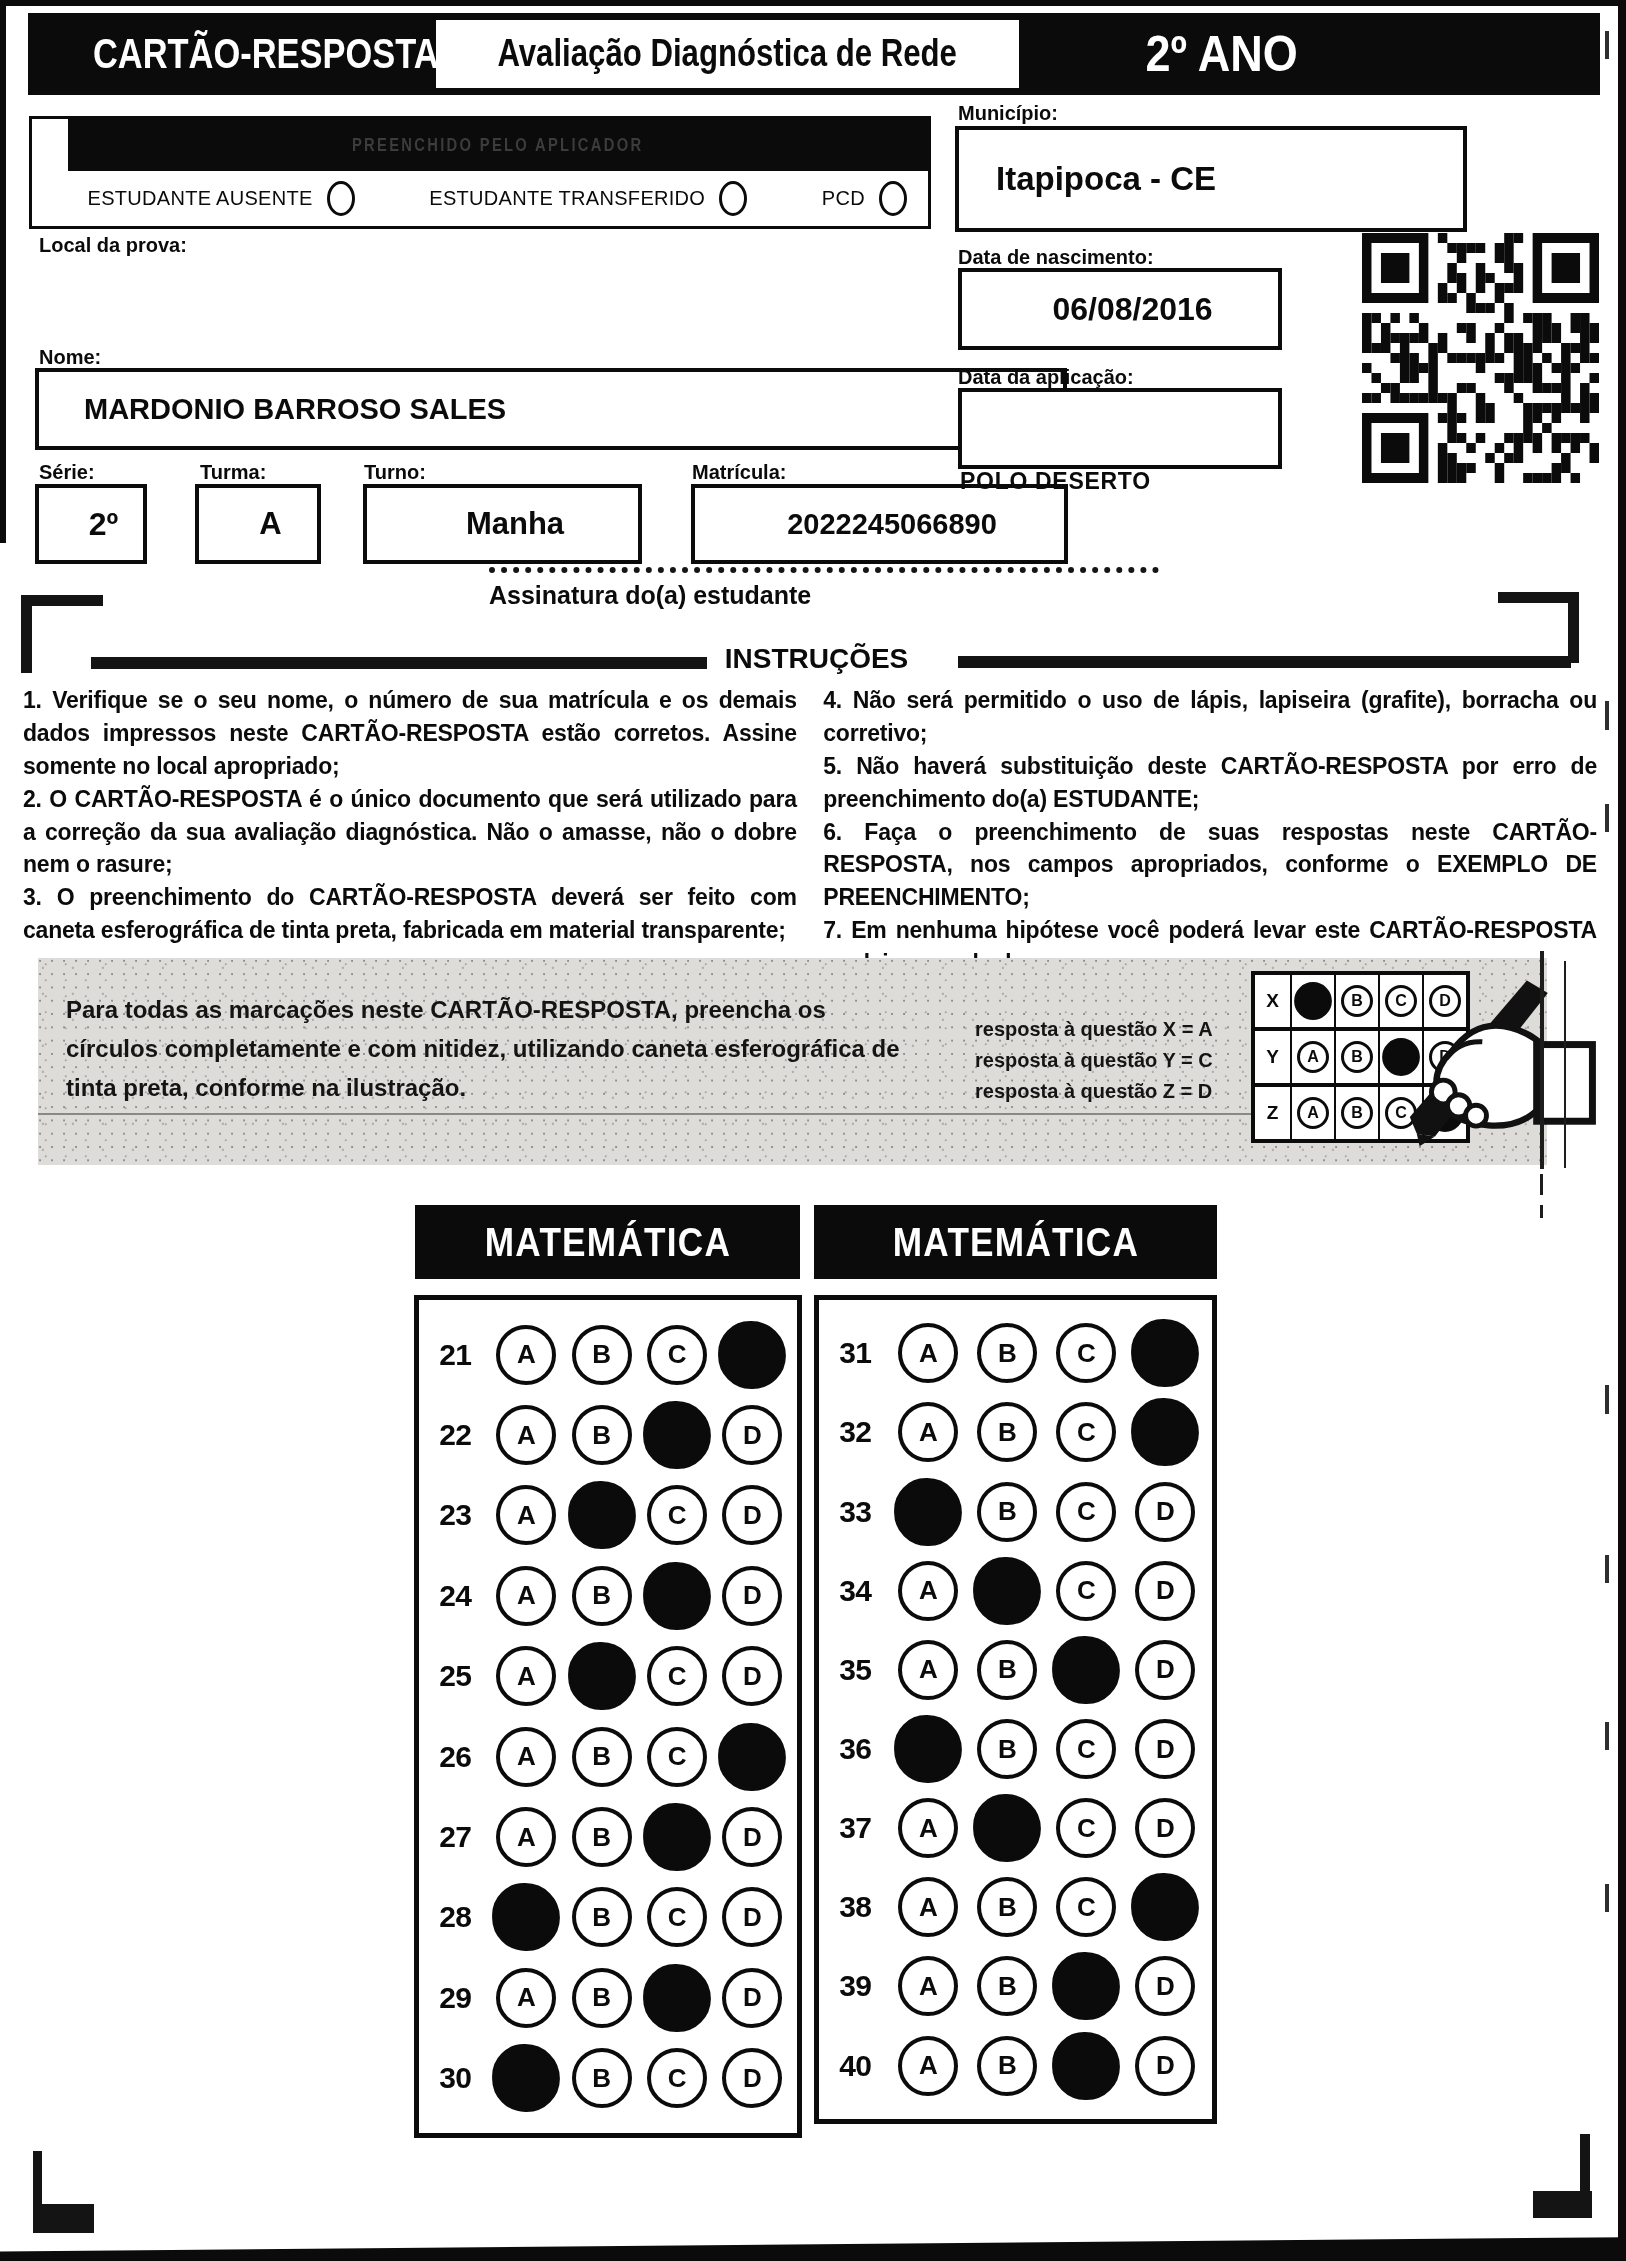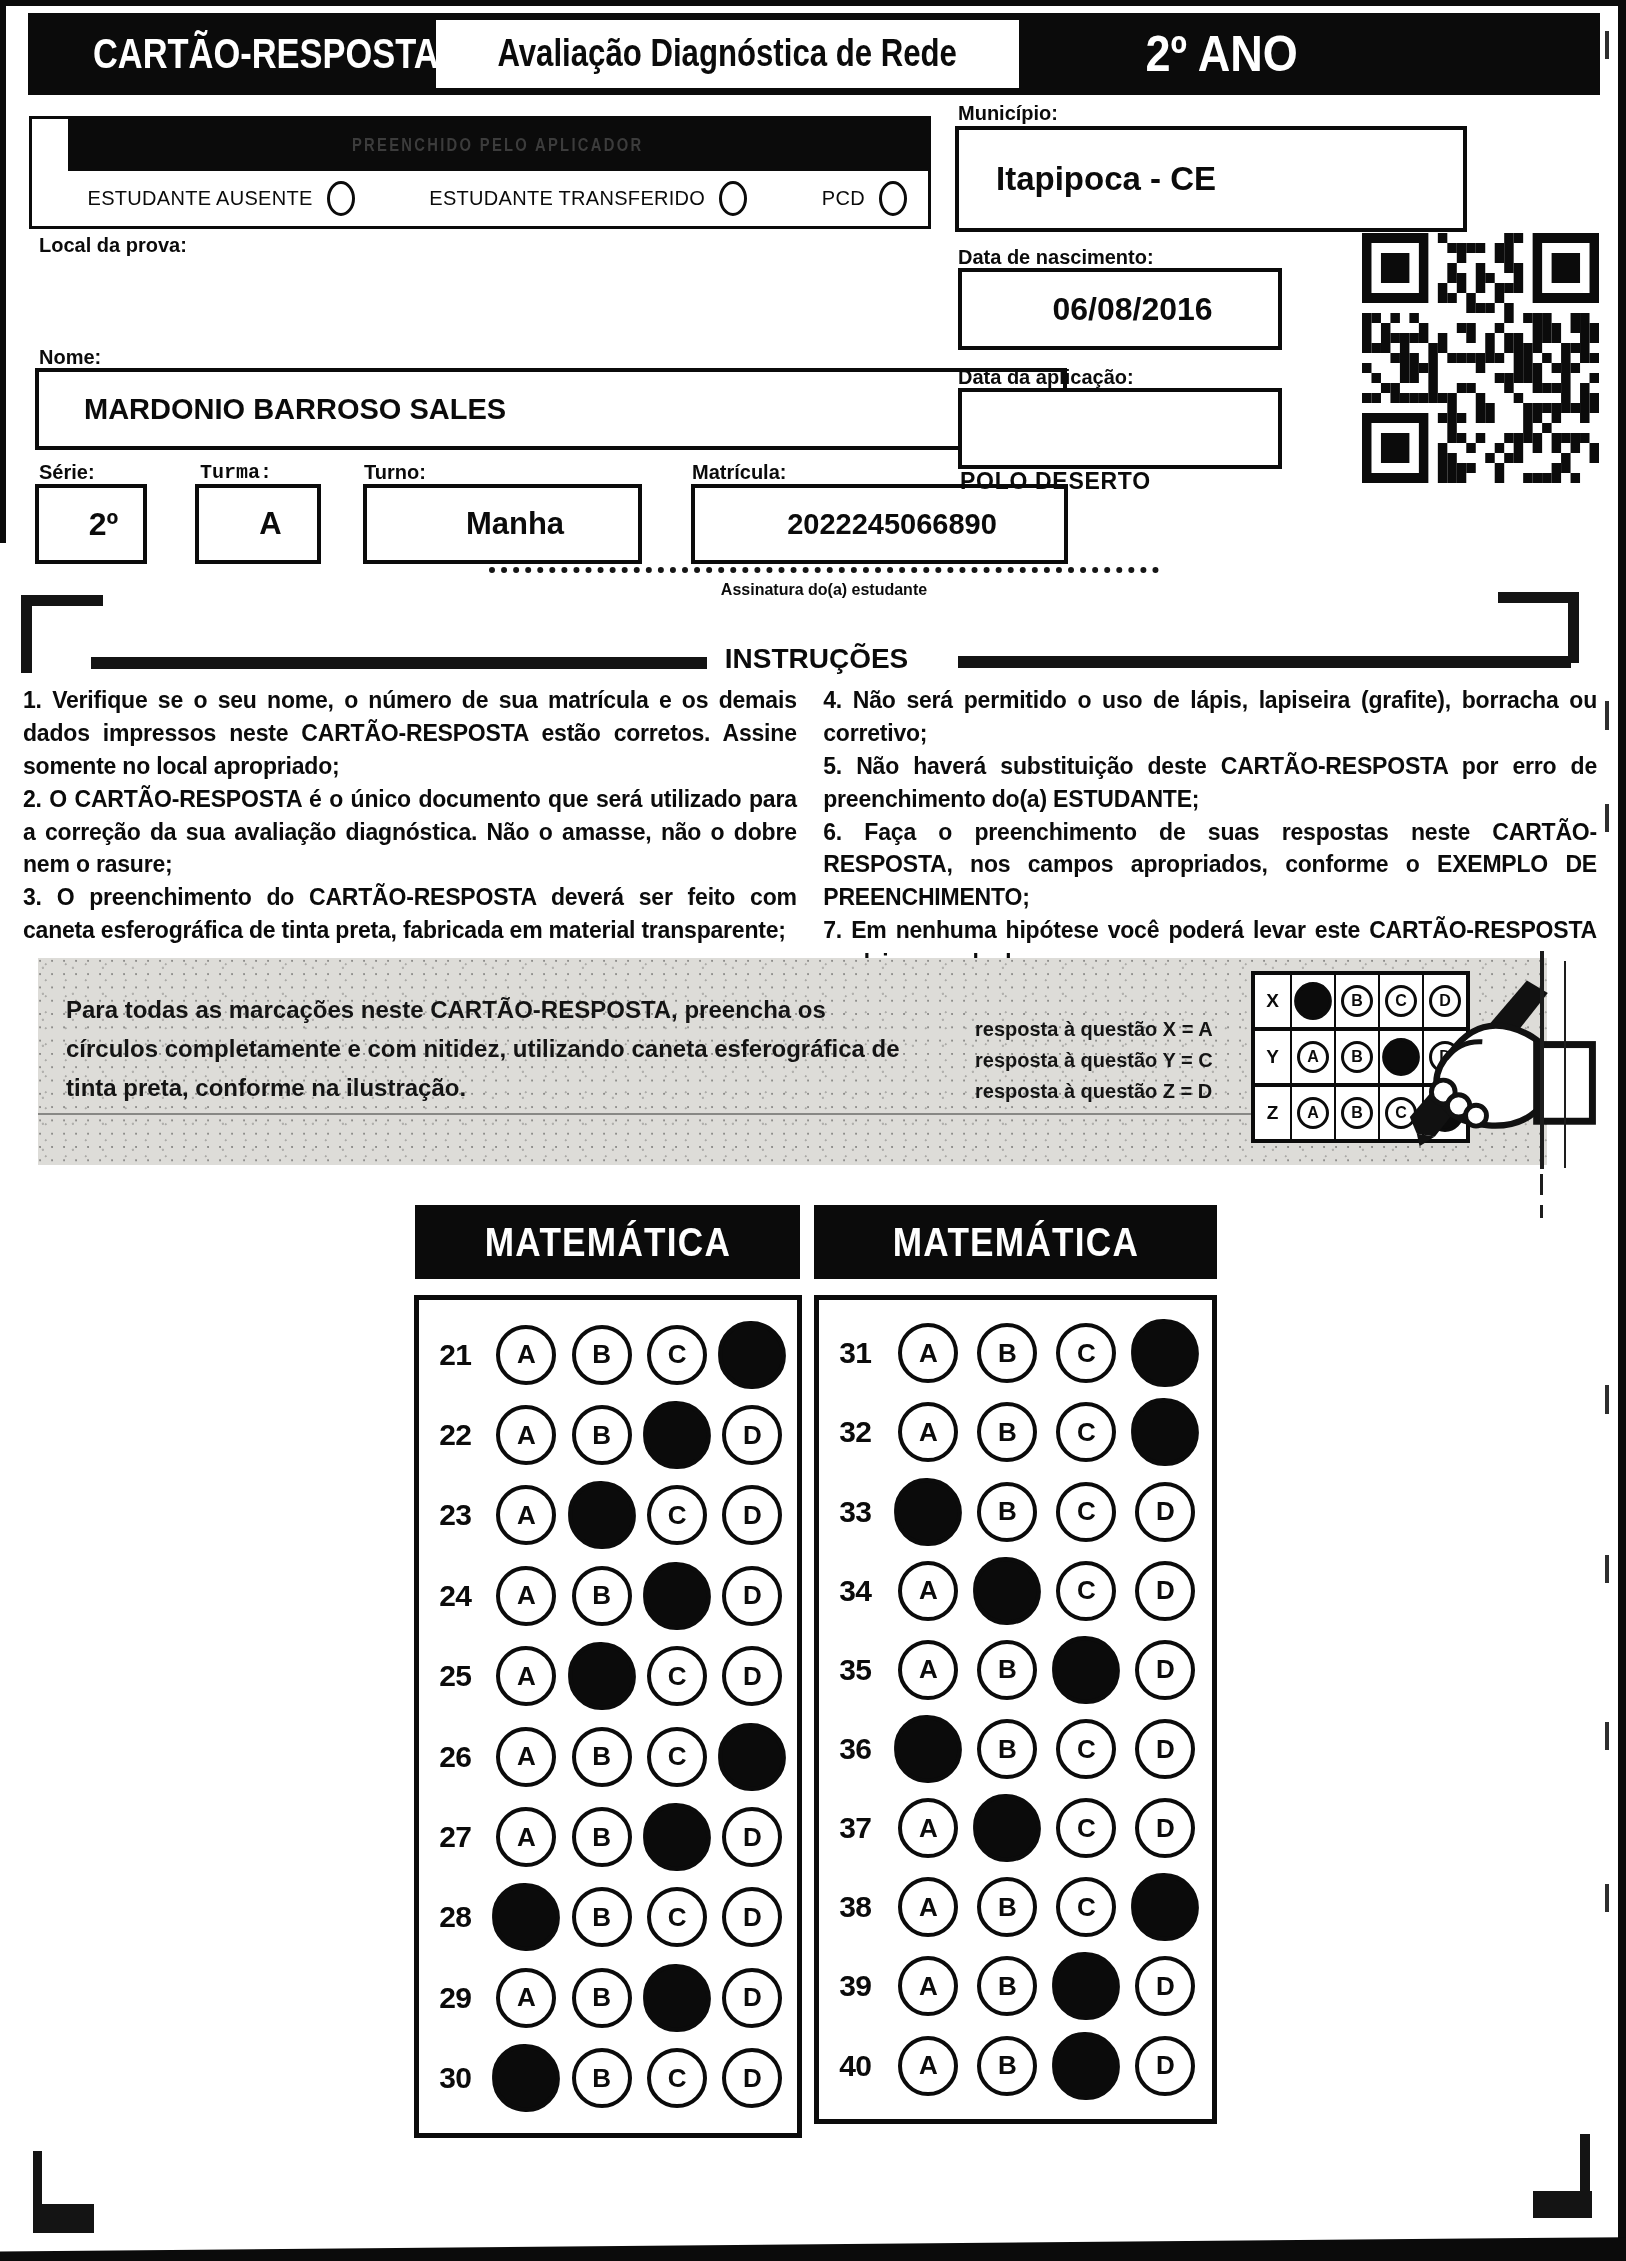--- a/index.html
+++ b/index.html
@@ -35,21 +35,21 @@
   .appl-lbl{font-size:20px;letter-spacing:0.3px;}
   .oval{width:28px;height:35px;border:3.5px solid #0b0b0b;border-radius:50%;box-sizing:border-box;background:#fff;}
 
   .lbl{position:absolute;font-size:20px;font-weight:bold;white-space:nowrap;}
   .fieldbox{position:absolute;border:4.9px solid #0b0b0b;box-sizing:border-box;background:#fff;display:flex;align-items:center;
             font-weight:bold;white-space:nowrap;padding-left:25px;}
   .centered{justify-content:center;}
 
   
   .sig-line{left:489px;top:567px;width:670px;height:0;border-top:6.3px dotted #151515;}
-  .sig-lbl{left:489px;top:581px;width:670px;text-align:center;font-size:16px;font-weight:bold;}
+  .sig-lbl{left:489px;top:581px;width:670px;text-align:left;font-size:25px;font-weight:bold;}
 
   
   .bar{position:absolute;background:#141414;}
 
   
   .instr-title{left:712px;top:643px;width:209px;text-align:center;font-size:28px;font-weight:bold;}
   .instr-cols{left:23px;top:684px;width:1574px;display:flex;gap:26.5px;}
   .instr-col{flex:1;font-size:23px;font-weight:bold;line-height:1.43;text-align:justify;letter-spacing:-0.2px;}
   .instr-col p{margin:0;}
 
@@ -138,21 +138,21 @@
         </div>
       </div>
   </div>
 
   <div class="lbl" style="left:39px;top:234px;">Local da prova:</div>
 
   <div class="lbl" style="left:39px;top:346px;">Nome:</div>
   <div class="fieldbox" style="left:35px;top:368px;width:1032px;height:82px;padding-left:45px;font-size:29px;">MARDONIO BARROSO SALES</div>
 
   <div class="lbl" style="left:39px;top:461px;">Série:</div>
-  <div class="lbl" style="left:200px;top:461px;font-family:Liberation Mono, monospace;">Turma:</div>
+  <div class="lbl" style="left:200px;top:461px;">Turma:</div>
   <div class="lbl" style="left:364px;top:461px;">Turno:</div>
   <div class="lbl" style="left:692px;top:461px;">Matrícula:</div>
 
   <div class="fieldbox centered" style="left:35px;top:484px;width:112px;height:80px;font-size:32px;">2º</div>
   <div class="fieldbox centered" style="left:195px;top:484px;width:126px;height:80px;font-size:31px;">A</div>
   <div class="fieldbox centered" style="left:363px;top:484px;width:279px;height:80px;font-size:31px;">Manha</div>
   <div class="fieldbox centered" style="left:691px;top:484px;width:377px;height:80px;font-size:29px;">2022245066890</div>
 
   <div class="lbl" style="left:958px;top:102px;">Município:</div>
   <div class="fieldbox" style="left:955px;top:126px;width:512px;height:106px;padding-left:37px;font-size:33px;">Itapipoca - CE</div>

